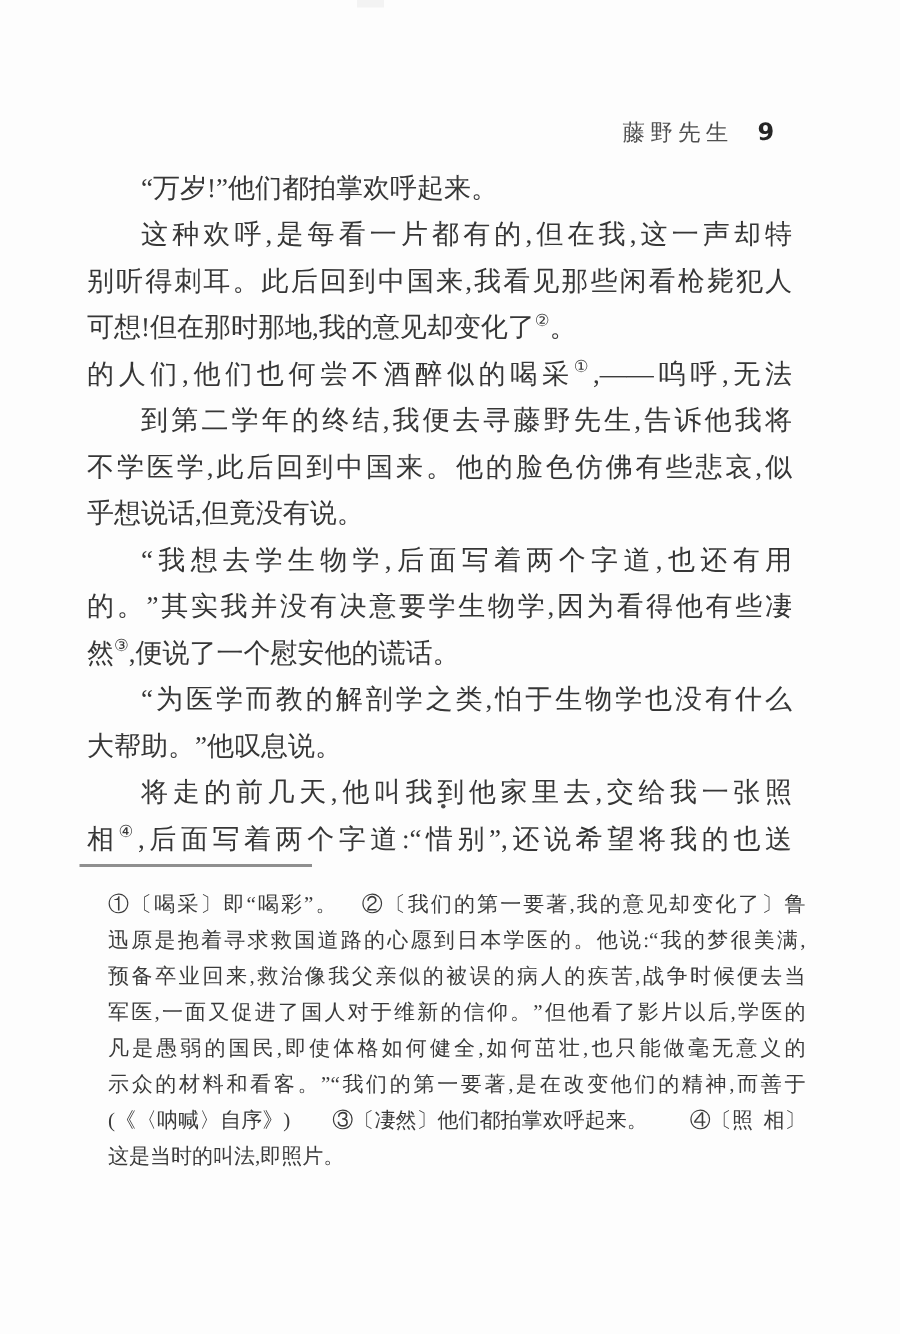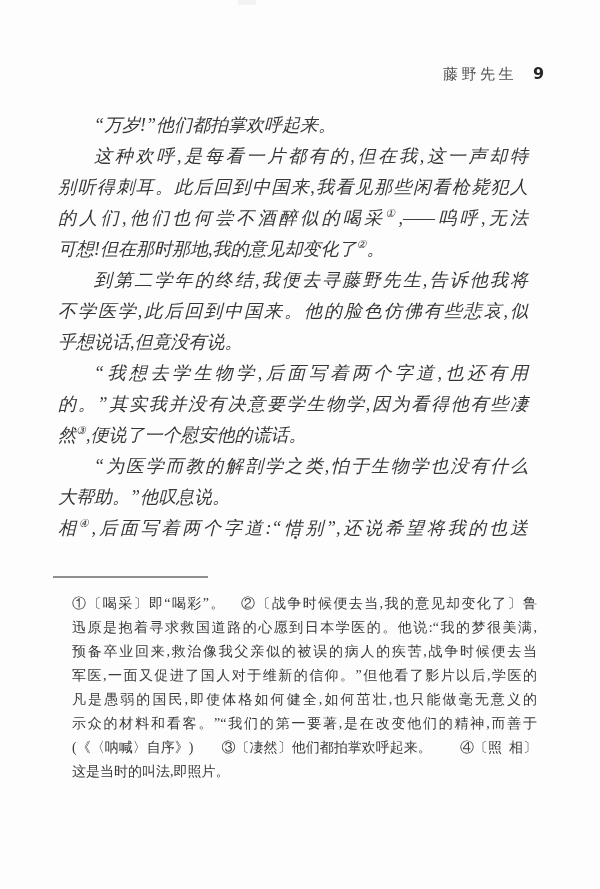--- a/index.html
+++ b/index.html
@@ -9,40 +9,39 @@
     overflow: hidden;
   }
   .page {
     position: relative;
     width: 600px; height: 889px;
     background: #fdfdfd;
     font-family: "Liberation Serif", "DejaVu Serif", serif;
   }
   .header {
     position: absolute;
-    left: 415px; top: 64px;
-    display: flex; align-items: baseline; gap: 16px; margin-left: 28px;
+    left: 415px; top: 78px;
+    display: flex; align-items: baseline; gap: 16px;
   }
   .chapter-title {
     font-size: 15px;
     letter-spacing: 3.5px;
     color: #4f4f4f;
   }
   .page-number {
     font-family: "DejaVu Sans", "Liberation Sans", sans-serif;
     font-weight: 700;
     font-size: 16px;
     color: #262626;
   }
   .main-text {
     position: absolute;
     left: 58px; top: 110px; width: 470px;
     font-size: 18px;
     color: #363636;
-    font-style: italic;
   }
   .main-text .line {
     height: 31px; line-height: 31px;
   }
   .line.justify {
     text-align: justify;
     text-align-last: justify;
   }
   .line.indent { text-indent: 2em; }
   sup.fn-ref {
@@ -87,37 +86,38 @@
 
   <div class="header">
     <span class="chapter-title">藤野先生</span>
     <span class="page-number">9</span>
   </div>
 
   <div class="main-text">
       <div class="line indent">“万岁!”他们都拍掌欢呼起来。</div>
       <div class="line justify indent">这种欢呼,是每看一片都有的,但在我,这一声却特</div>
       <div class="line justify">别听得刺耳。此后回到中国来,我看见那些闲看枪毙犯人</div>
+      <div class="line">可想!但在那时那地,我的意见却变化了<sup class="fn-ref">②</sup>。</div>
       <div class="line justify">的人们,他们也何尝不酒醉似的喝采<sup class="fn-ref">①</sup>,——呜呼,无法</div>
-      <div class="line">可想!但在那时那地,我的意见却变化了<sup class="fn-ref">②</sup>。</div>
       <div class="line justify indent">到第二学年的终结,我便去寻藤野先生,告诉他我将</div>
       <div class="line justify">不学医学,此后回到中国来。他的脸色仿佛有些悲哀,似</div>
       <div class="line">乎想说话,但竟没有说。</div>
       <div class="line justify indent">“我想去学生物学,后面写着两个字道,也还有用</div>
       <div class="line justify">的。”其实我并没有决意要学生物学,因为看得他有些凄</div>
       <div class="line">然<sup class="fn-ref">③</sup>,便说了一个慰安他的谎话。</div>
       <div class="line justify indent">“为医学而教的解剖学之类,怕于生物学也没有什么</div>
       <div class="line">大帮助。”他叹息说。</div>
+      <div class="line justify indent">将走的前几天,他叫我到他家里去,交给我一张照</div>
       <div class="line justify">相<sup class="fn-ref">④</sup>,后面写着两个字道:“惜别”,还说希望将我的也送</div>
     </div>
 
   <div class="footnote-rule"></div>
 
   <div class="footnotes">
-      <div class="line justify">①〔喝采〕即“喝彩”。 ②〔战争时候便去当,我的意见却变化了〕鲁</div>
+      <div class="line justify">①〔喝采〕即“喝彩”。 ②〔我们的第一要著,我的意见却变化了〕鲁</div>
       <div class="line justify">迅原是抱着寻求救国道路的心愿到日本学医的。他说:“我的梦很美满,</div>
       <div class="line justify">预备卒业回来,救治像我父亲似的被误的病人的疾苦,战争时候便去当</div>
       <div class="line justify">军医,一面又促进了国人对于维新的信仰。”但他看了影片以后,学医的</div>
       <div class="line justify">凡是愚弱的国民,即使体格如何健全,如何茁壮,也只能做毫无意义的</div>
       <div class="line justify">示众的材料和看客。”“我们的第一要著,是在改变他们的精神,而善于</div>
       <div class="line justify">(《〈呐喊〉自序》)  ③〔凄然〕他们都拍掌欢呼起来。  ④〔照 相〕</div>
       <div class="line">这是当时的叫法,即照片。</div>
     </div>
 
   <div class="ink-speck"></div>

